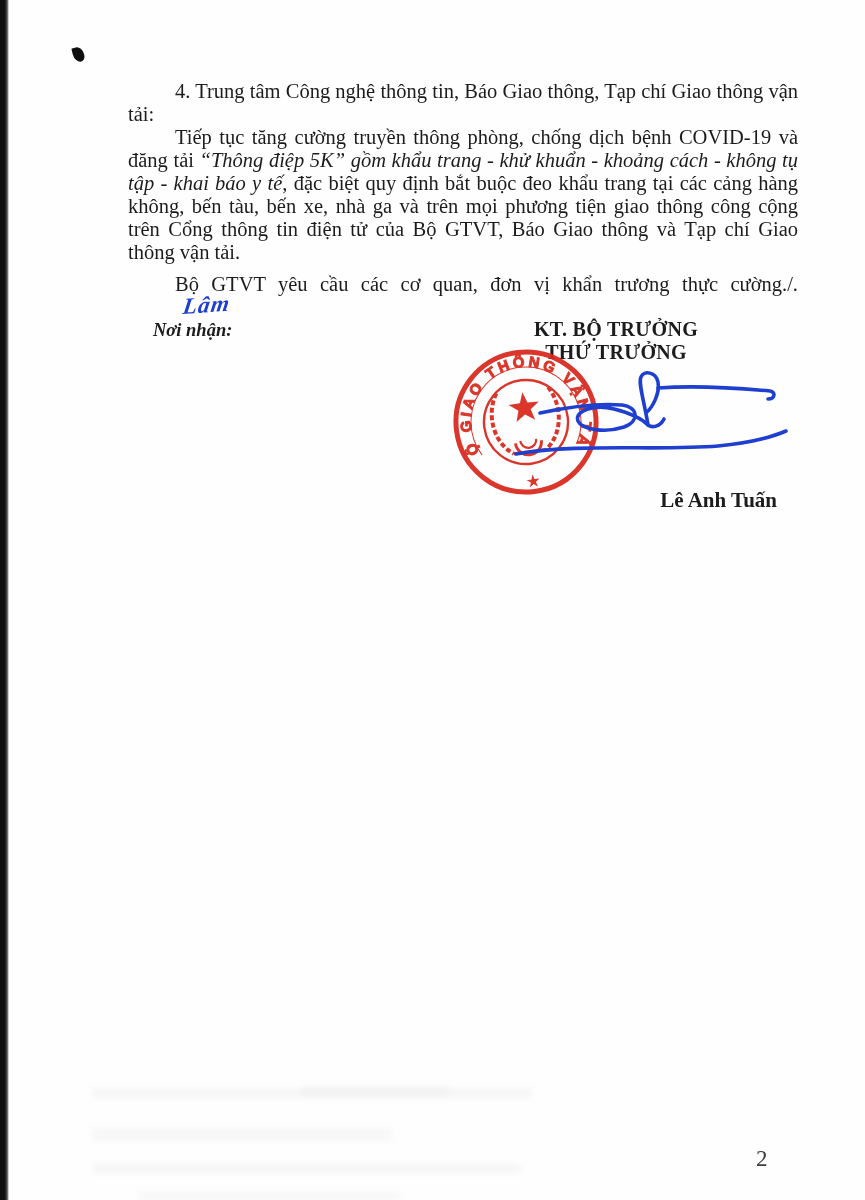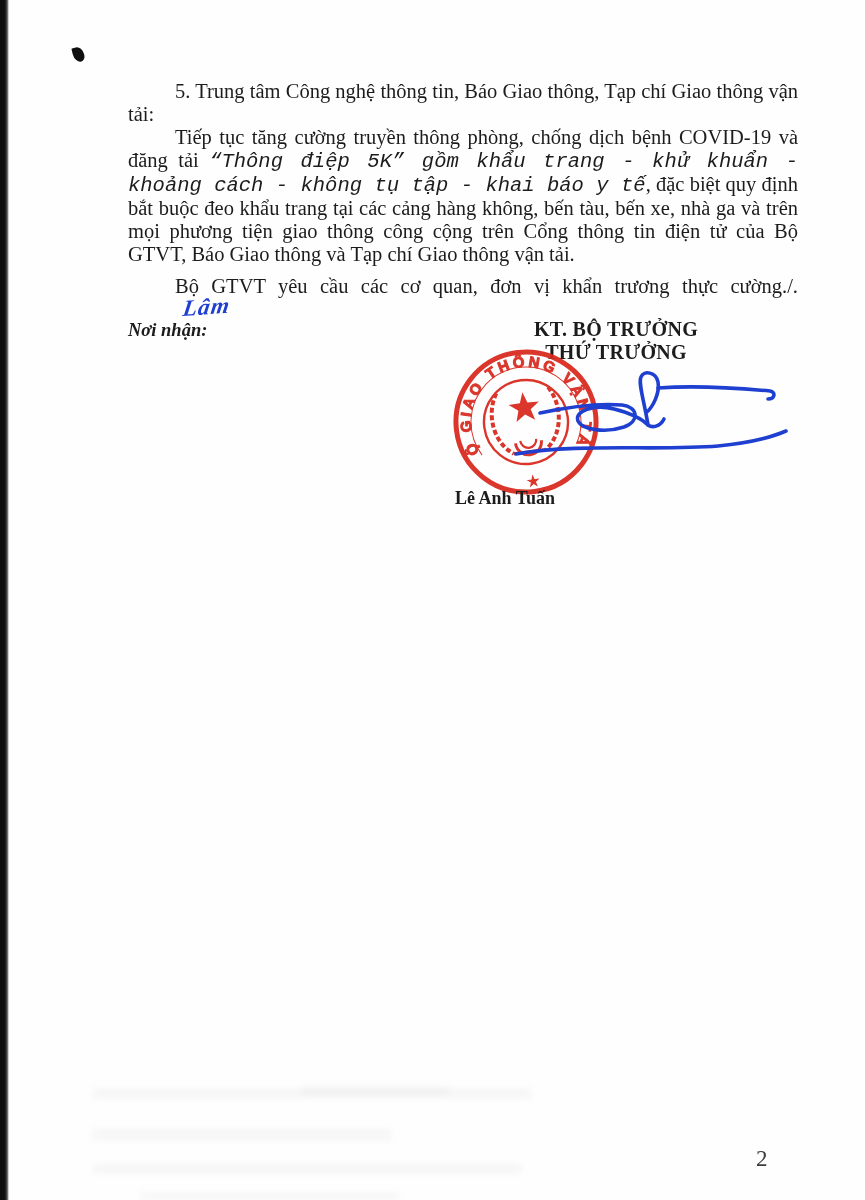--- a/index.html
+++ b/index.html
@@ -34,44 +34,44 @@
   .ghost-4 { left: 92px;  top: 1163px; width: 430px; height: 11px; }
   .ghost-5 { left: 140px; top: 1192px; width: 260px; height: 8px; }
 
   
   .text-block {
     position: absolute; left: 128px; top: 80px; width: 670px;
     font-size: 20.5px; line-height: 23px; text-align: justify;
   }
   .para { text-indent: 47px; }
   .para.closing { margin-top: 9px; }
-  .em-seg { font-style: italic; font-family: Liberation Mono, monospace; }
+  .em-seg { font-style: italic; }
   .initial {
     display: inline-block; margin-left: 8px;
     color: var(--sig-blue, #1e3fcf);
     font-weight: bold; font-style: italic; font-size: 23px;
     transform: skewX(-12deg) rotate(-4deg); letter-spacing: 1px;
     line-height: 0;
   }
 
   
   .recipients { position: absolute; left: 128px; top: 320px; font-size: 17.5px; }
-  .recipients-heading { font-weight: bold; font-style: italic; font-size: 18.5px; margin-bottom: 3px; }
+  .recipients-heading { font-weight: bold; font-style: italic; font-size: 18.5px; margin-bottom: 3px; margin-left: 25px; }
   .recipients ul { list-style: none; }
   .recipients li { line-height: 21.5px; }
 
   
   .sig-title {
     position: absolute; left: 455px; top: 318px; width: 322px;
     text-align: center; font-weight: bold; font-size: 20px; line-height: 23px;
     letter-spacing: 0.3px;
   }
   .signer-name {
     position: absolute; left: 455px; top: 488px; width: 322px;
-    text-align: left; font-weight: bold; font-size: 18px;
+    text-align: right; font-weight: bold; font-size: 21px;
   }
 
   .stamp-svg {
     position: absolute; left: 450px; top: 346px; width: 152px; height: 152px;
     transform: rotate(-7deg); opacity: 0.93;
   }
   .stamp-svg * { stroke: var(--stamp-red, #d8271c); }
   .stamp-svg .fill { fill: var(--stamp-red, #d8271c); stroke: none; }
   .stamp-ring-text {
     font-family: "Liberation Sans", "DejaVu Sans", sans-serif;
@@ -100,21 +100,21 @@
 
   <div class="scan-edge"></div>
   <div class="ink-blot"></div>
   <div class="ghost ghost-1"></div>
   <div class="ghost ghost-2"></div>
   <div class="ghost ghost-3"></div>
   <div class="ghost ghost-4"></div>
   <div class="ghost ghost-5"></div>
 
   <div class="text-block">
-    <p class="para">5. Trung tâm Công nghệ thông tin, Báo Giao thông, Tạp chí Giao thông vận tải:</p>
+    <p class="para">4. Trung tâm Công nghệ thông tin, Báo Giao thông, Tạp chí Giao thông vận tải:</p>
     <p class="para"><span>Tiếp tục tăng cường truyền thông phòng, chống dịch bệnh COVID-19 và đăng tải </span><span class="em-seg">“Thông điệp 5K” gồm khẩu trang - khử khuẩn - khoảng cách - không tụ tập - khai báo y tế</span><span>, đặc biệt quy định bắt buộc đeo khẩu trang tại các cảng hàng không, bến tàu, bến xe, nhà ga và trên mọi phương tiện giao thông công cộng trên Cổng thông tin điện tử của Bộ GTVT, Báo Giao thông và Tạp chí Giao thông vận tải.</span></p>
     <p class="para closing"><span>Bộ GTVT yêu cầu các cơ quan, đơn vị khẩn trương thực cường./.</span><span class="initial">Lâm</span></p>
   </div>
 
   <div class="recipients">
     <div class="recipients-heading">Nơi nhận:</div>
     <ul>
     </ul>
   </div>
 

